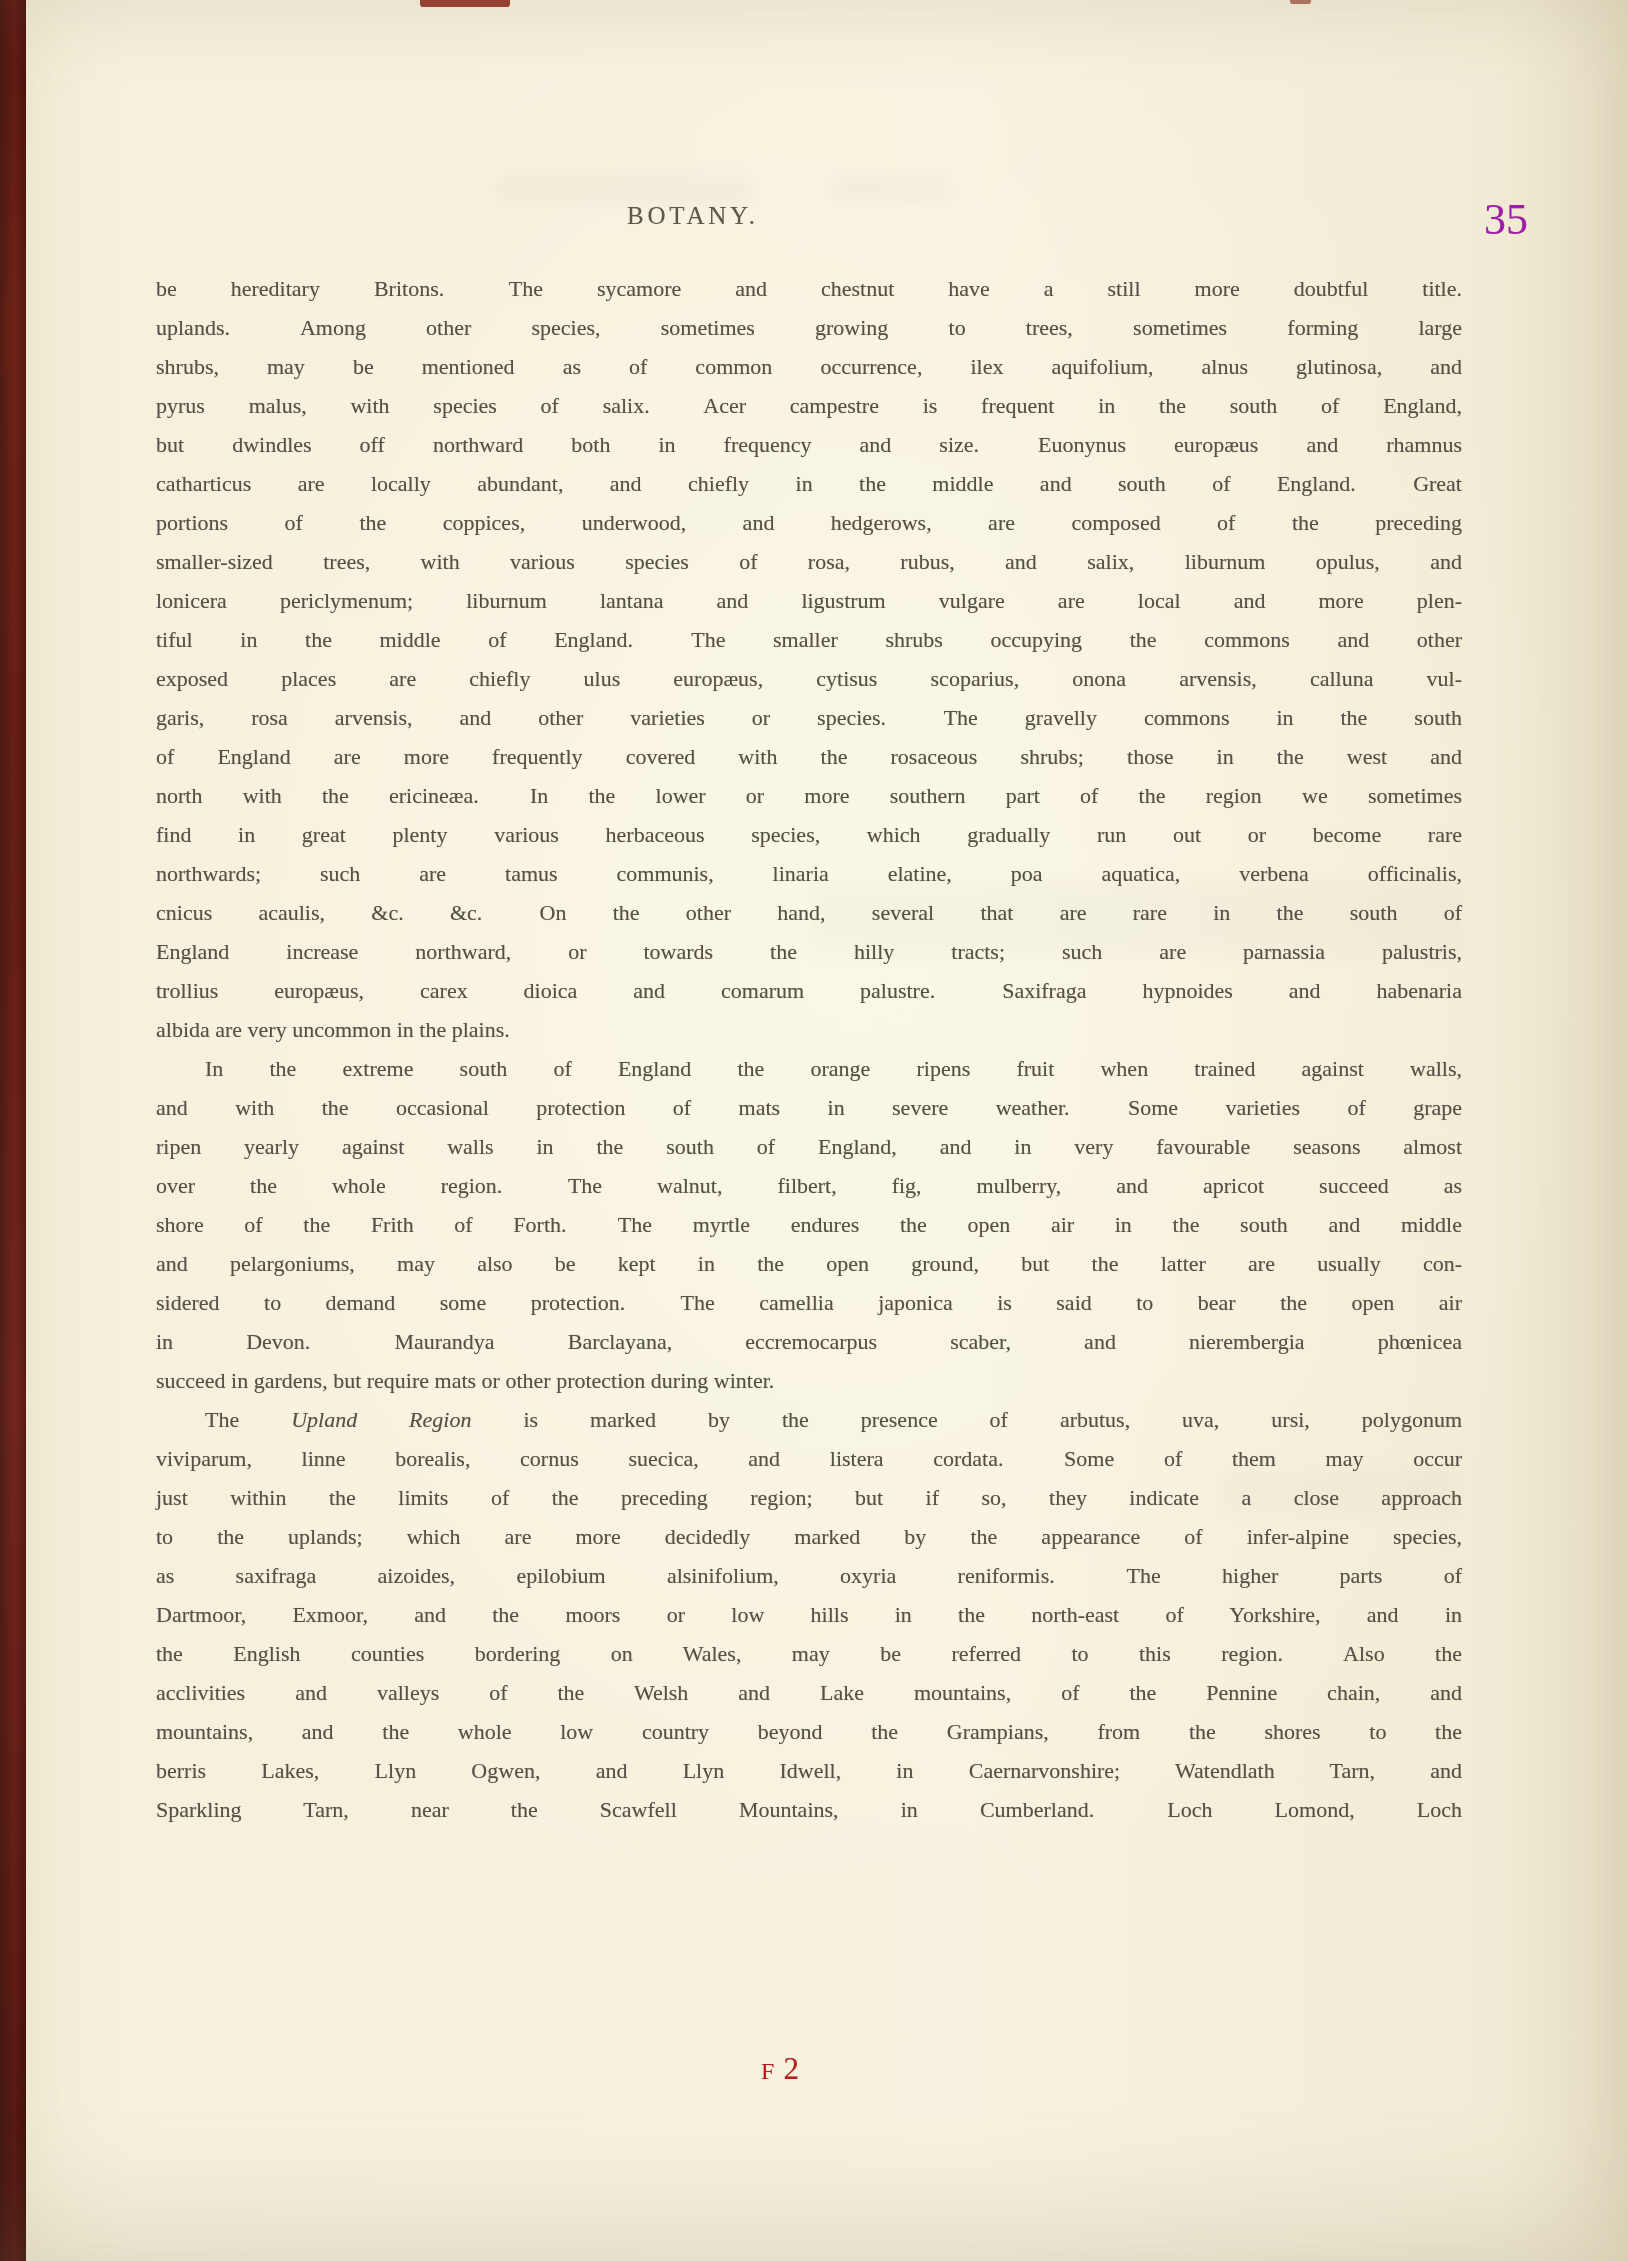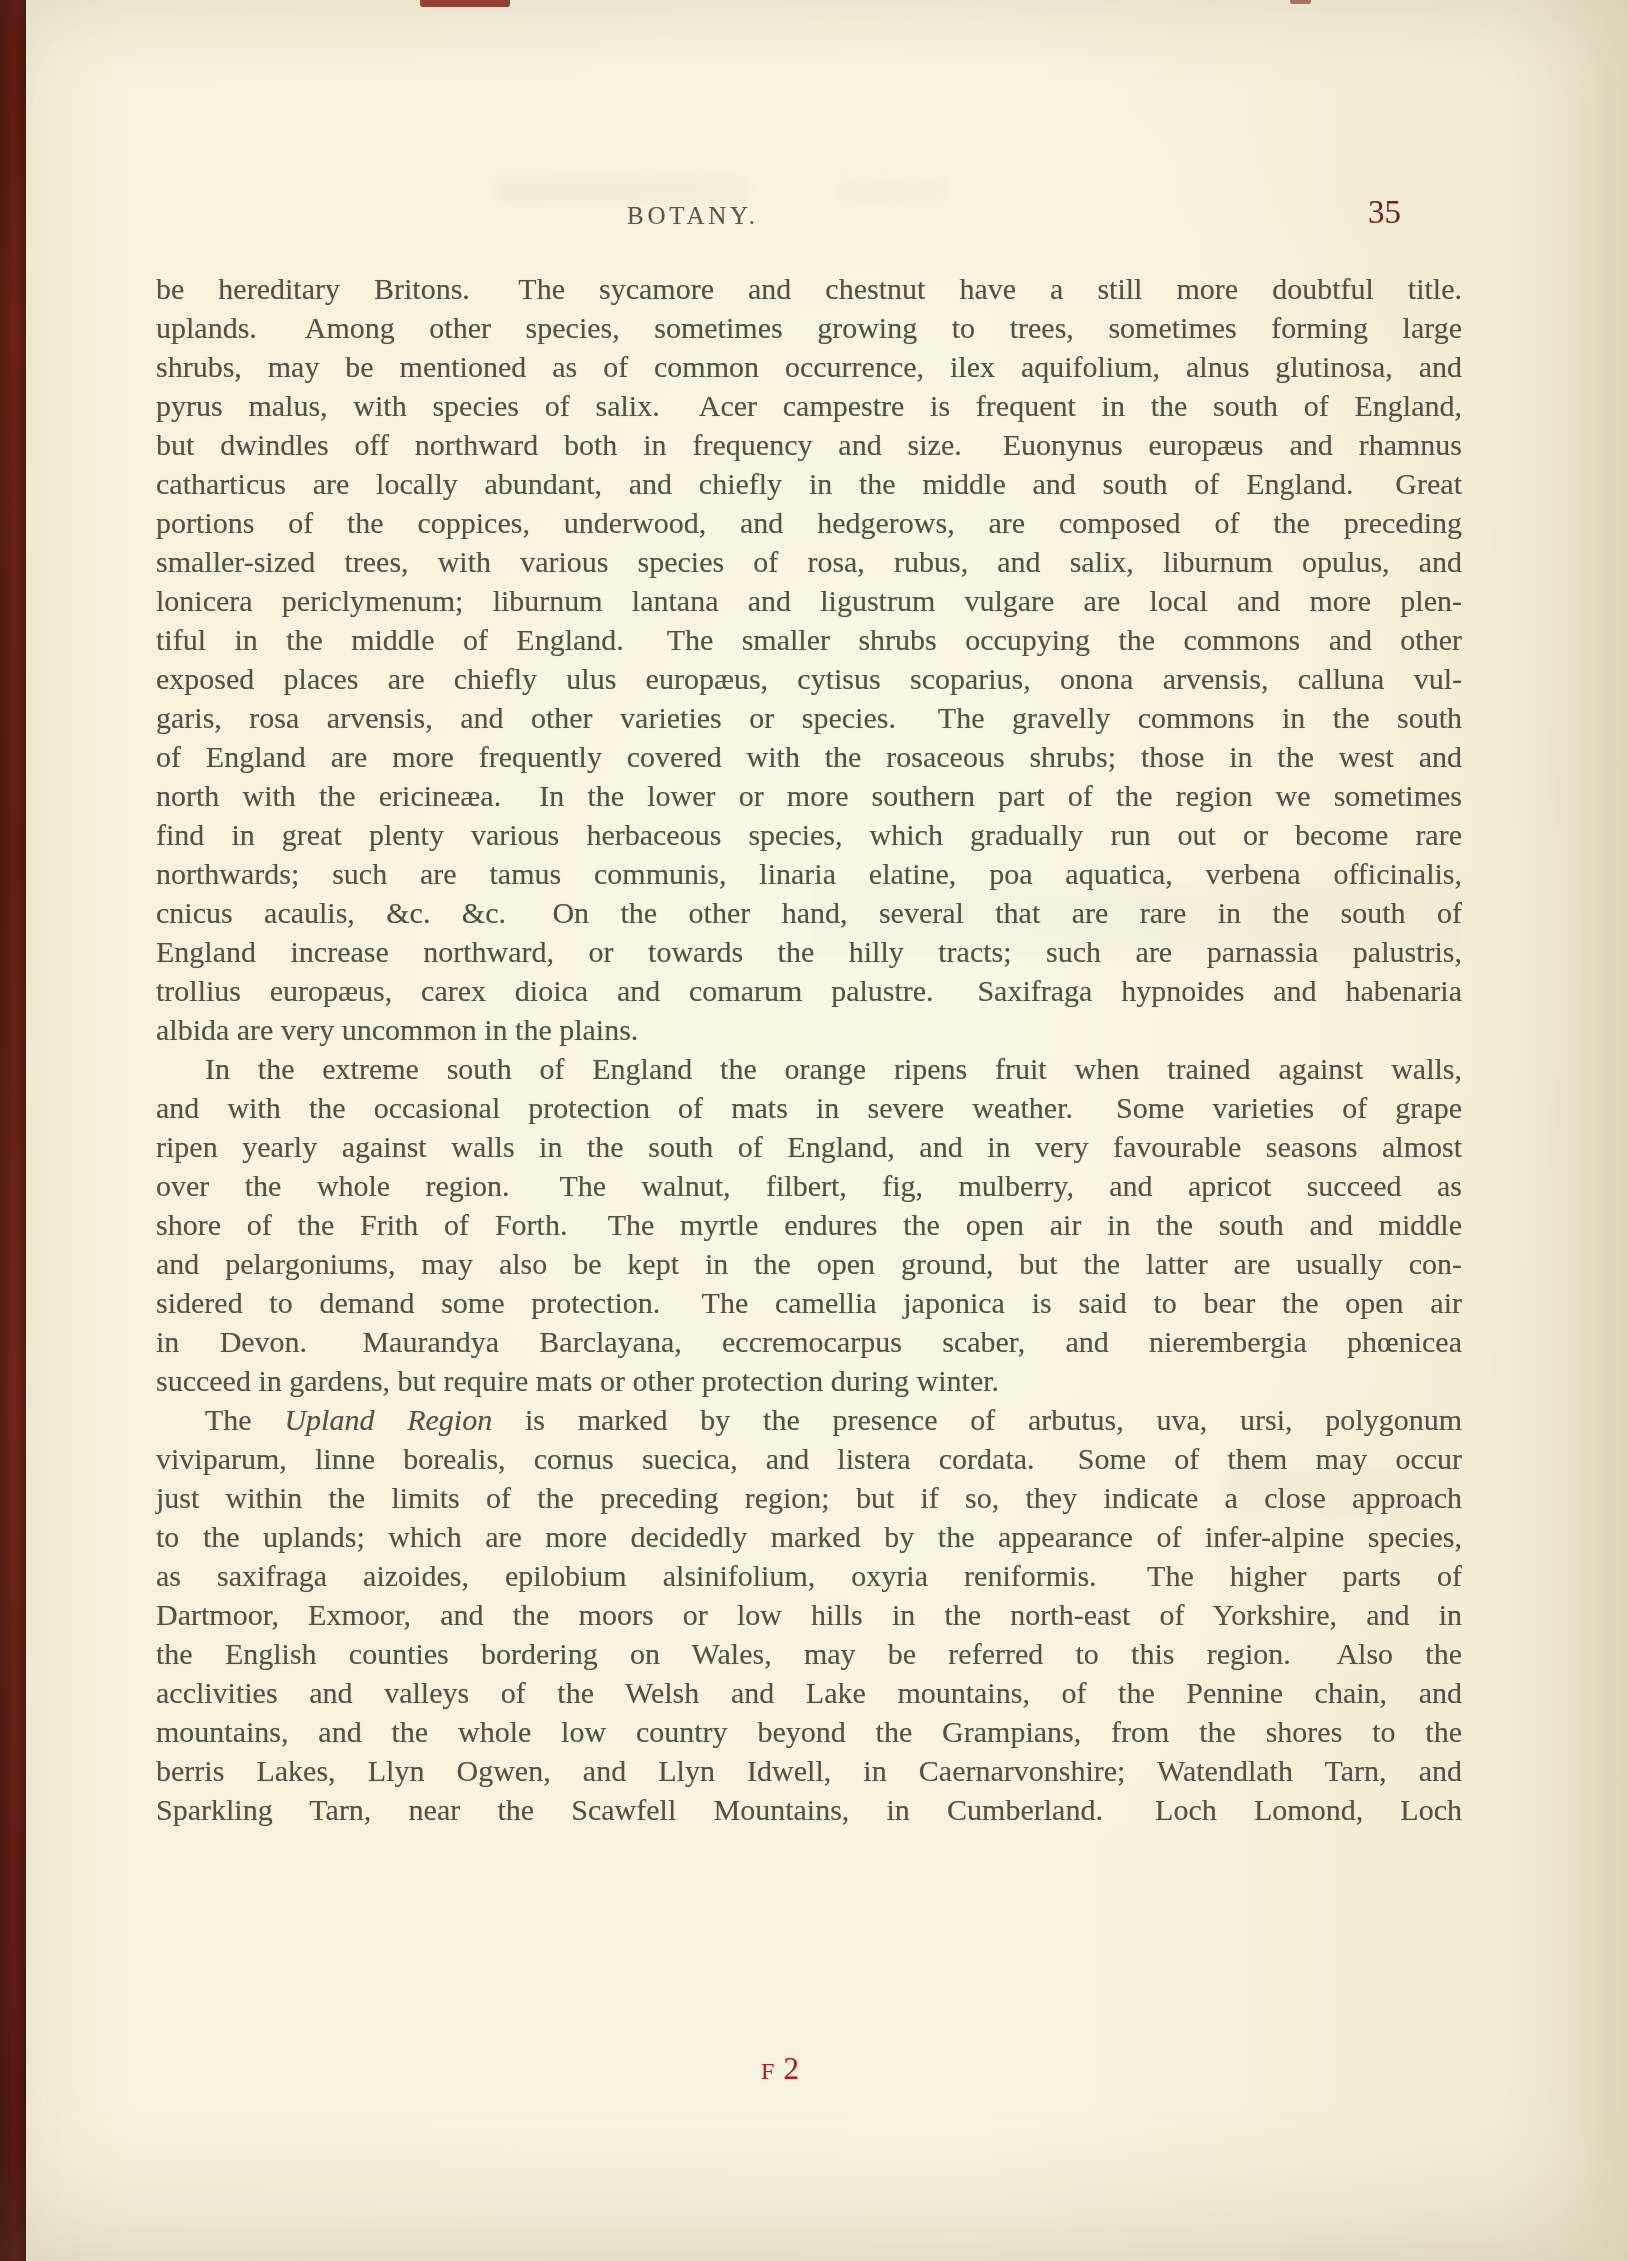--- a/index.html
+++ b/index.html
@@ -21,24 +21,24 @@
   .edgemark{position:absolute;top:0;background:#8e2b1d;border-radius:0 0 3.1px 3.1px;}
   .edgemark.m1{left:420px;width:90px;height:6.9px;opacity:.92;}
   .edgemark.m2{left:1290px;width:21.4px;height:3.8px;opacity:.65;}
   .ghost{position:absolute;background:#9a9488;filter:blur(6.9px);pointer-events:none;}
   .g1{left:496px;top:174px;width:253px;height:31px;opacity:.055;}
   .g2{left:834px;top:176px;width:115px;height:27.5px;opacity:.05;}
   .g3{left:811px;top:880px;width:650px;height:77px;opacity:.04;}
   .g4{left:1224px;top:1469px;width:230px;height:46px;opacity:.04;}
   .hdr{position:absolute;top:202px;left:627px;width:306px;text-align:left;
     font-size:25px;letter-spacing:3.8px;color:#5d574c;text-shadow:0 0 0.8px rgba(90,84,72,.35);}
-  .pgnum{position:absolute;top:194px;left:1368px;width:54px;font-size:33px;color:#7f1d1d;
+  .pgnum{position:absolute;top:194px;left:1484px;width:54px;font-size:44px;color:#a21caf;
     text-shadow:0 0 0.8px rgba(90,84,72,.35);}
   .text-block{position:absolute;left:156px;top:269px;width:1306px;
-    font-size:30px;text-shadow:0 0 0.8px rgba(86,81,70,.4);}
+    font-size:22px;text-shadow:0 0 0.8px rgba(86,81,70,.4);}
   .line{height:39px;line-height:39px;text-align:justify;text-align-last:justify;white-space:normal;}
   .line.indent{text-indent:49px;}
   .line.last{text-align-last:left;}
   .line i{font-style:italic;}
   .foot{position:absolute;top:2051px;left:627px;width:306px;text-align:center;color:#b91c1c;
     text-shadow:0 0 0.8px rgba(90,84,72,.35);}
   .foot .f{font-size:24px;letter-spacing:1.5px;}
   .foot .n{font-size:31px;margin-left:7.7px;}
 </style>
 </head>

